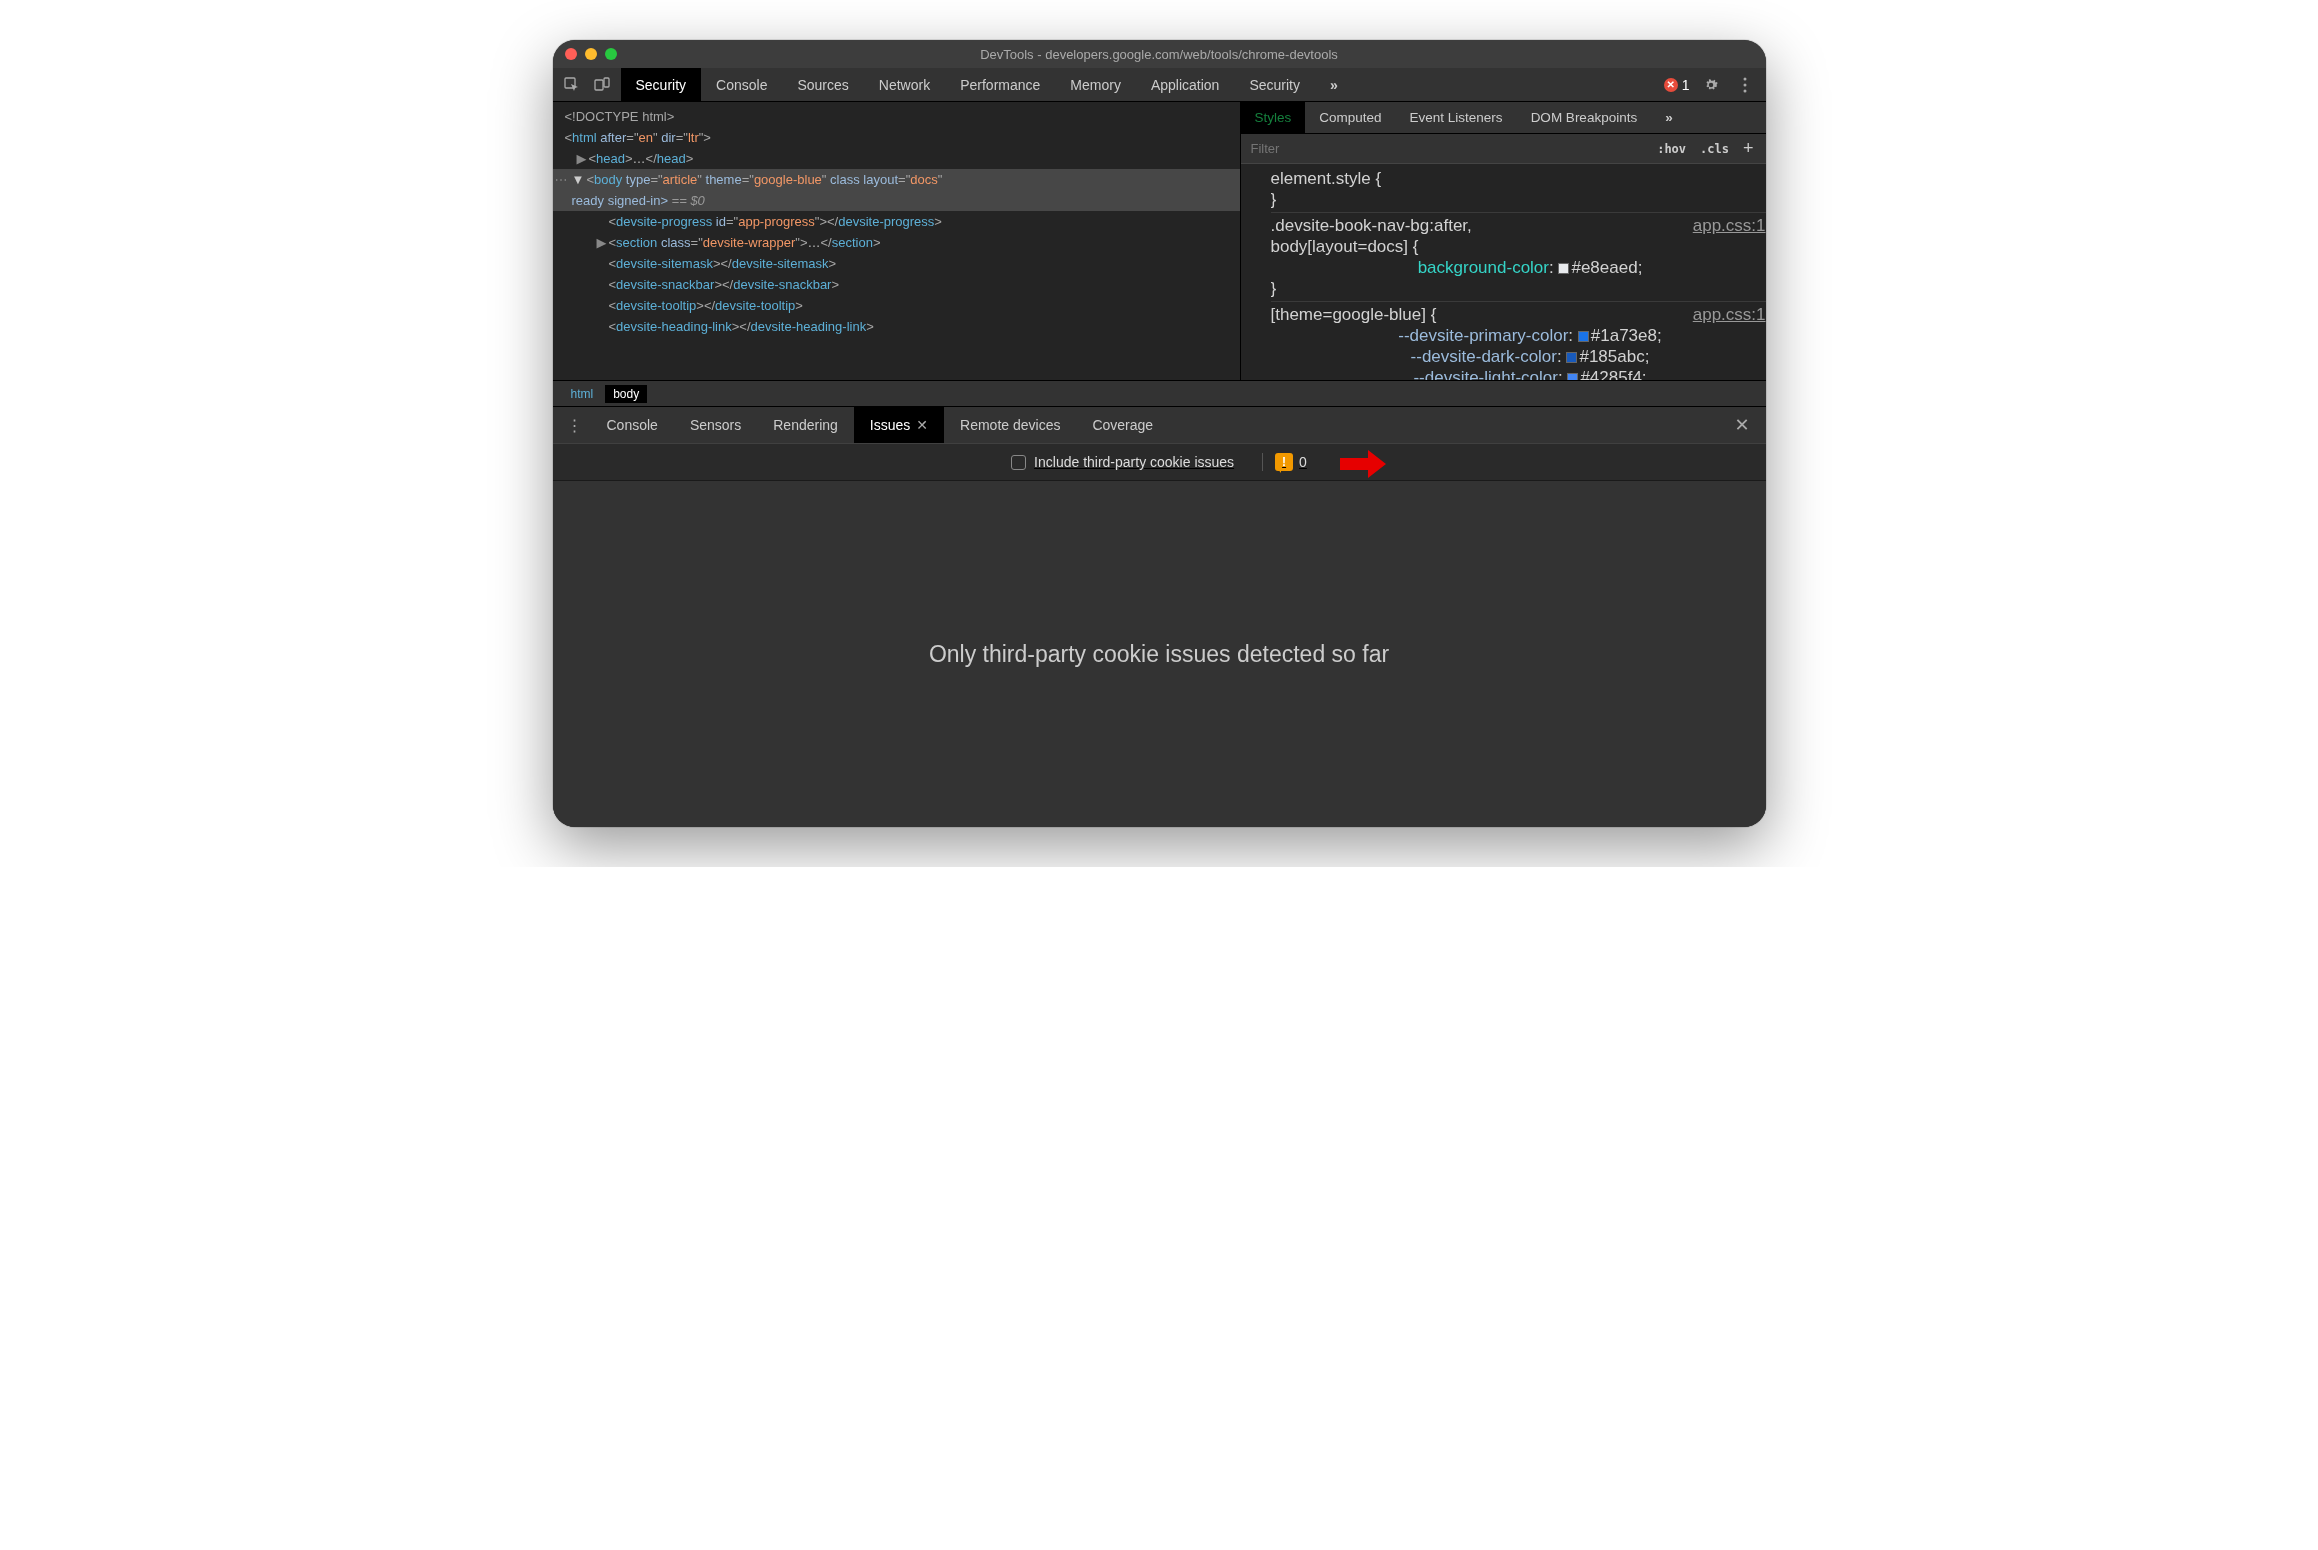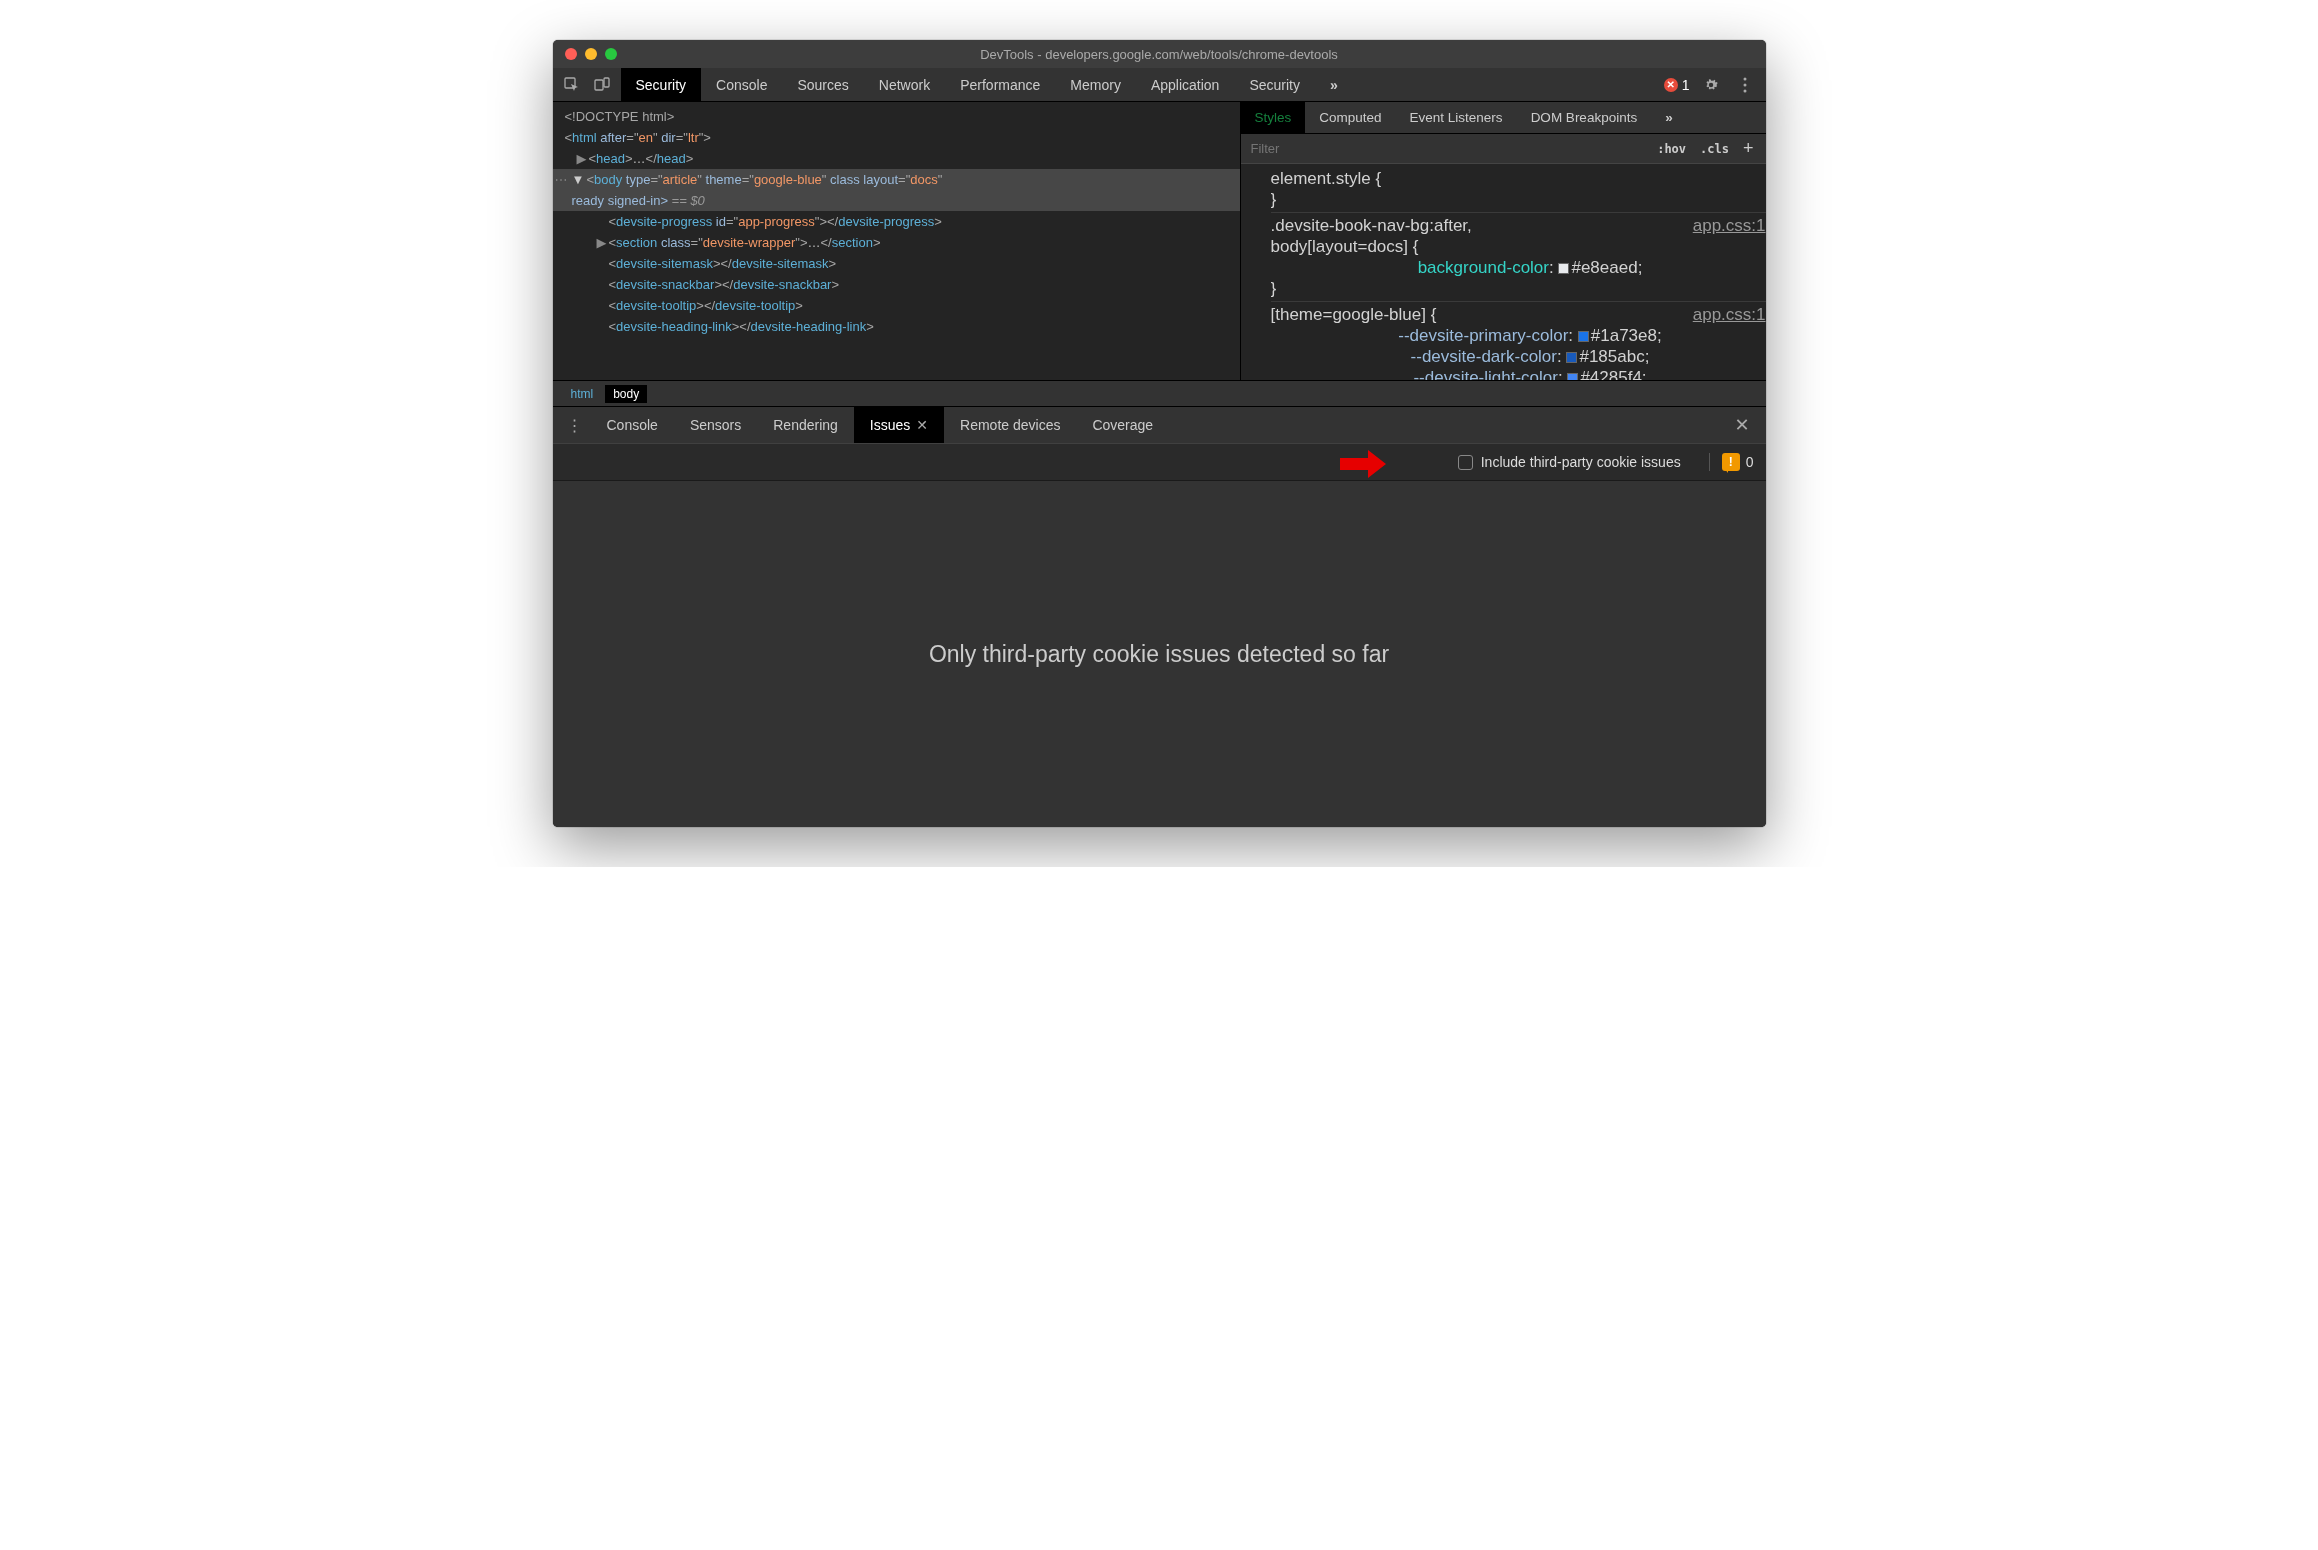--- a/index.html
+++ b/index.html
@@ -1,17 +1,17 @@
 <!DOCTYPE html>
 <html><head>
 <meta charset="utf-8">
 <style>
 * { margin: 0; padding: 0; box-sizing: border-box; font-family: -apple-system, BlinkMacSystemFont, "Segoe UI", sans-serif; }
 body { background: #fff; padding: 40px; }
-.window { width: 1213px; height: 787px; margin: 0 auto; background: #292929; border-radius: 5px; box-shadow: 0 20px 60px rgba(0,0,0,0.4), 0 0 0 1px rgba(0,0,0,0.1); overflow: hidden; display: flex; flex-direction: column; }
+.window { width: 1213px; height: 787px; margin: 0 auto; background: #292929; border-radius: 22px; box-shadow: 0 20px 60px rgba(0,0,0,0.4), 0 0 0 1px rgba(0,0,0,0.1); overflow: hidden; display: flex; flex-direction: column; }
 .titlebar { height: 28px; background: #3d3d3d; display: flex; align-items: center; position: relative; }
 .traffic { display: flex; gap: 8px; padding-left: 12px; position: absolute; left: 0; }
 .traffic span { width: 12px; height: 12px; border-radius: 50%; }
 .tl-close { background: #ff5f57; }
 .tl-min { background: #febc2e; }
 .tl-max { background: #28c840; }
 .titlebar-text { flex: 1; text-align: center; color: #aaa; font-size: 13px; }
 .toolbar { height: 34px; background: #333; border-bottom: 1px solid #000; display: flex; align-items: center; }
 .toolbar-left { display: flex; align-items: center; padding: 0 6px; gap: 4px; }
 .icon-btn { width: 26px; height: 26px; display: flex; align-items: center; justify-content: center; color: #aaa; cursor: pointer; }
@@ -57,21 +57,21 @@
 .breadcrumbs { height: 26px; background: #333; display: flex; align-items: center; padding: 0 10px; gap: 4px; border-top: 1px solid #000; }
 .crumb { font-size: 12px; color: #5db0d7; padding: 2px 8px; cursor: pointer; }
 .crumb.active { background: #000; color: #fff; }
 .drawer { flex: 1; background: #333; display: flex; flex-direction: column; border-top: 1px solid #000; }
 .drawer-tabs { height: 36px; display: flex; align-items: center; padding: 0 6px; }
 .drawer-more { color: #aaa; padding: 0 8px; cursor: pointer; font-size: 16px; }
 .drawer-tab { padding: 0 16px; height: 100%; display: flex; align-items: center; color: #ccc; font-size: 14px; cursor: pointer; gap: 6px; }
 .drawer-tab.active { background: #000; color: #fff; }
 .tab-close { color: #aaa; font-size: 14px; }
 .drawer-close { margin-left: auto; color: #aaa; padding: 0 10px; cursor: pointer; font-size: 18px; }
-.issues-toolbar { height: 38px; background: #2a2a2a; display: flex; align-items: center; justify-content: flex-end; padding: 0 12px; gap: 22px; border-top: 1px solid #404040; border-bottom: 1px solid #1a1a1a; position: relative; }
+.issues-toolbar { height: 38px; background: #2a2a2a; display: flex; align-items: center; justify-content: center; padding: 0 12px; gap: 22px; border-top: 1px solid #404040; border-bottom: 1px solid #1a1a1a; position: relative; text-decoration: underline; }
 .arrow-annotation { position: absolute; left: 785px; top: 4px; }
 .checkbox-wrap { display: flex; align-items: center; gap: 8px; cursor: pointer; }
 .checkbox { width: 15px; height: 15px; border: 1.5px solid #888; border-radius: 3px; background: transparent; }
 .checkbox-label { color: #ddd; font-size: 14px; }
 .issue-count { display: flex; align-items: center; gap: 6px; padding-left: 12px; border-left: 1px solid #555; margin-left: 6px; }
 .issue-badge { width: 18px; height: 18px; background: #f29900; border-radius: 3px; display: flex; align-items: center; justify-content: center; color: #fff; font-weight: bold; font-size: 12px; position: relative; }
 .issue-badge::after { content: ''; position: absolute; bottom: -2px; left: 2px; width: 0; height: 0; border-left: 4px solid transparent; border-top: 5px solid #f29900; }
 .issue-num { color: #ddd; font-size: 14px; }
 .issues-body { flex: 1; background: #333; display: flex; align-items: center; justify-content: center; }
 .issues-msg { color: #ccc; font-size: 23px; }

